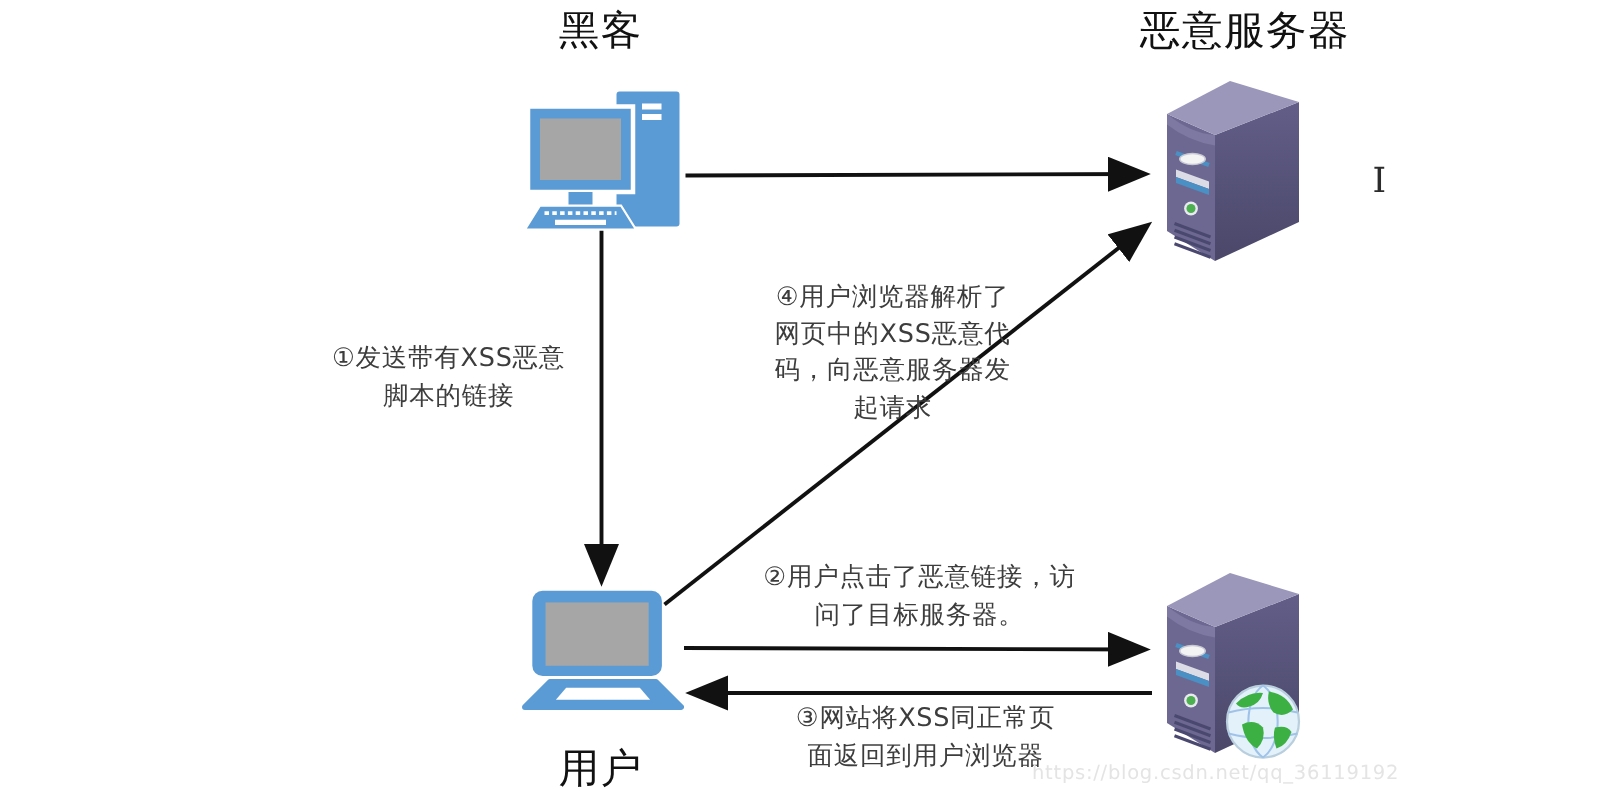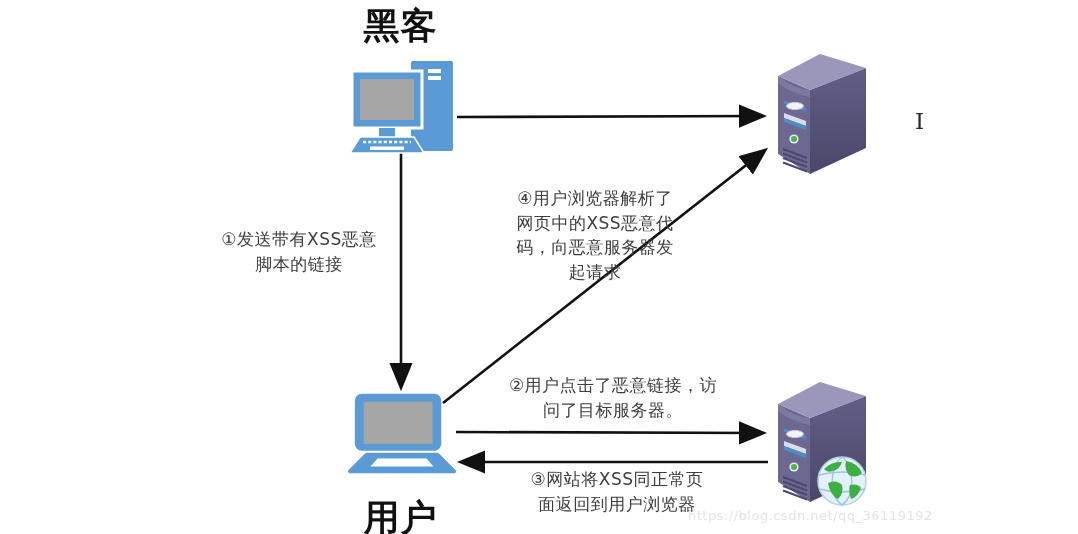--- a/index.html
+++ b/index.html
@@ -3,21 +3,21 @@
 <meta charset="utf-8">
 <style>
   html,body{margin:0;padding:0;background:#fff;}
   .canvas{
     position:relative;width:1078px;height:534px;background:#ffffff;
     font-family:"DejaVu Sans","Liberation Sans",sans-serif;overflow:hidden;
   }
   .overlay{position:absolute;left:0;top:0;width:1078px;height:534px;pointer-events:none;}
   .icon-abs{position:absolute;}
   .node-title{
-    position:absolute;text-align:center;font-weight:bold;font-size:36px;color:#111;
+    position:absolute;text-align:center;font-weight:normal;font-size:27px;color:#111;
     letter-spacing:1px;
   }
   .step{
     position:absolute;text-align:center;font-size:17px;color:#3d3d3d;
     line-height:1.45;white-space:pre-line;letter-spacing:0.5px;
   }
   .watermark{
     position:absolute;left:688px;top:508px;width:220px;text-align:left;
     font-size:13px;color:#e4e4e4;letter-spacing:0.5px;
   }
@@ -106,20 +106,21 @@
       <use href="#sym-server"></use>
     </svg>
   <svg class="icon-abs" style="left:816px;top:455px" width="52" height="52">
       <use href="#sym-globe"></use>
     </svg>
   <svg class="icon-abs" style="left:348px;top:392px" width="108" height="88">
       <use href="#sym-laptop"></use>
     </svg>
 
   <div class="node-title" style="left:328px;top:2px;width:145px">黑客</div>
+  <div class="node-title" style="left:690px;top:2px;width:280px">恶意服务器</div>
   <div class="node-title" style="left:328px;top:494px;width:145px">用户</div>
 
   <div class="step" style="left:183px;top:227px;width:232px">①发送带有XSS恶意
 脚本的链接</div>
   <div class="step" style="left:488px;top:467px;width:258px">③网站将XSS同正常页
 面返回到用户浏览器</div>
   <div class="step" style="left:478px;top:373px;width:270px">②用户点击了恶意链接，访
 问了目标服务器。</div>
   <div class="step" style="left:464px;top:186px;width:262px">④用户浏览器解析了
 网页中的XSS恶意代

